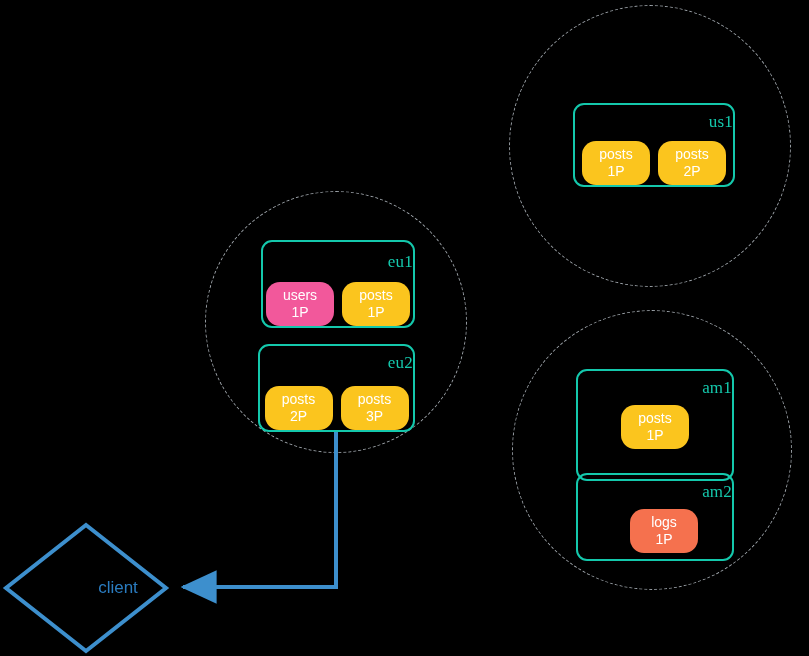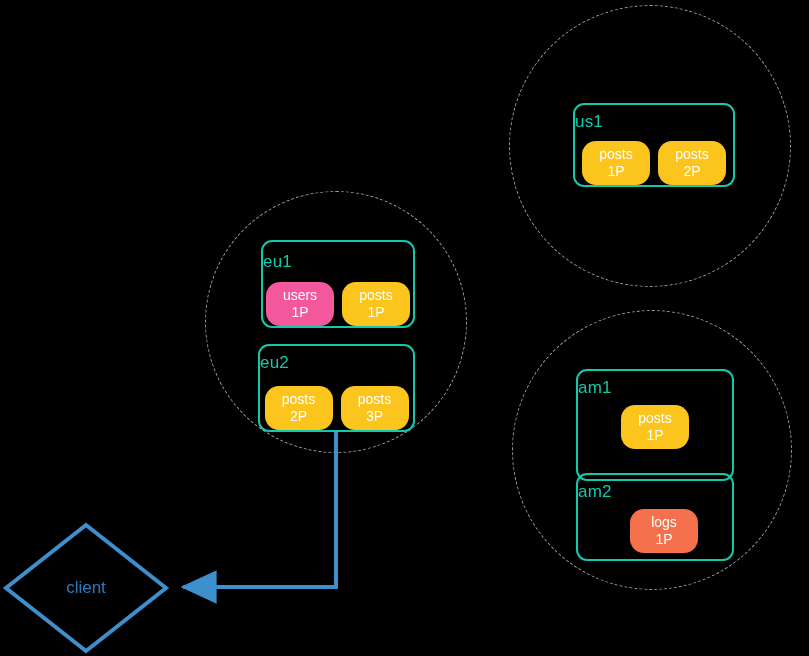--- a/index.html
+++ b/index.html
@@ -28,21 +28,22 @@
     position: absolute;
     border-radius: 50%;
     box-sizing: border-box;
   }
   .node {
     position: absolute;
     box-sizing: border-box;
     border-radius: 11px;
     display: flex;
     flex-direction: column;
-    align-items: flex-start;
+    align-items: flex-end;
+    font-family: Liberation Serif, serif;
   }
   .node-title {
     font-size: 17px;
     line-height: 1;
     letter-spacing: 0.2px;
     white-space: nowrap;
   }
   .shard-row {
     position: absolute;
     display: flex;
@@ -59,20 +60,21 @@
     font-size: 14px;
     line-height: 17px;
     white-space: nowrap;
   }
   .shard span { display: block; }
   .client-label {
     position: absolute;
     font-size: 17px;
     white-space: nowrap;
     transform: translate(-50%, -50%);
+    margin-left: 32px;
   }
 </style>
 </head>
 <body>
 
 <div id="stage" style="width: 809px; height: 656px; background: rgb(0, 0, 0);">
 
   <div class="region" style="left: 205px; top: 191px; width: 262px; height: 262px; border: 1px dashed rgb(154, 160, 166);"></div>
   <div class="region" style="left: 509px; top: 5px; width: 282px; height: 282px; border: 1px dashed rgb(154, 160, 166);"></div>
   <div class="region" style="left: 512px; top: 310px; width: 280px; height: 280px; border: 1px dashed rgb(154, 160, 166);"></div>

